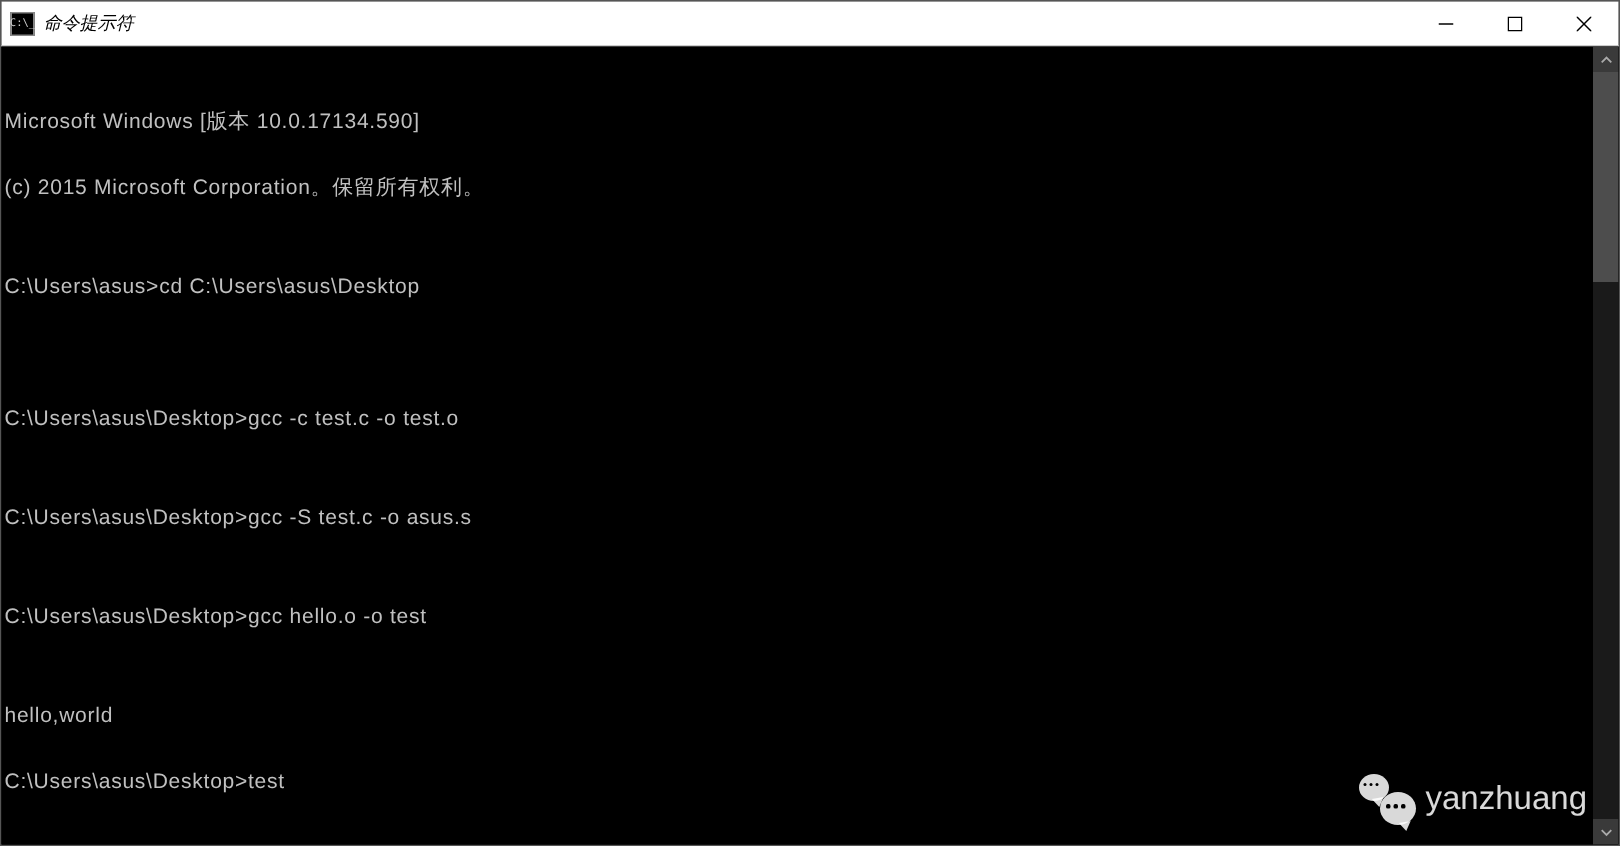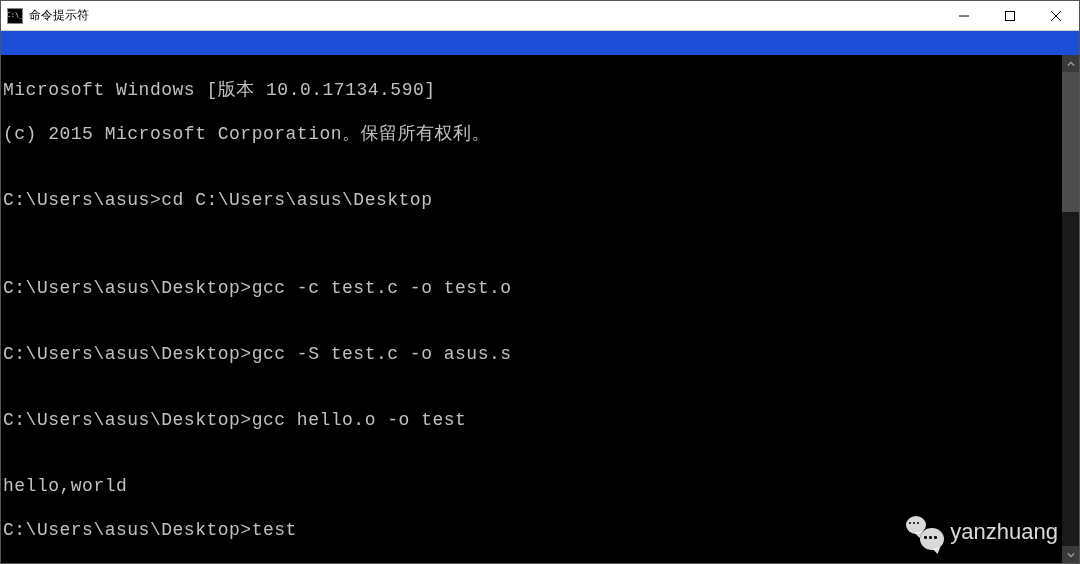--- a/index.html
+++ b/index.html
@@ -10,22 +10,21 @@
       overflow: hidden;
       position: relative;
       background: #f0f0f0;
     }
     .window {
       width: 1080px;
       height: 564px;
       display: flex;
       flex-direction: column;
       border: 1px solid #555;
-      background: #1d4ed8;
-      gap: 24px;
+      background: #000000;
     }
     .titlebar {
       height: 30px;
       background: #ffffff;
       display: flex;
       align-items: center;
       padding-left: 6px;
       border-bottom: 1px solid #ccc;
       flex-shrink: 0;
     }
@@ -43,20 +42,21 @@
     .titlebar .app-icon span{
       color:#ccc;
       font-size:7px;
       font-family: monospace;
       line-height:1;
     }
     .titlebar .title-text {
       font-size: 12px;
       color: #000;
       flex: 0 0 auto;
+      font-style: italic;
     }
     .titlebar .spacer { flex: 1 1 auto; }
     .win-controls {
       display: flex;
       height: 100%;
     }
     .win-btn {
       width: 46px;
       height: 100%;
       display: flex;
@@ -72,24 +72,24 @@
     .client-area {
       flex: 1 1 auto;
       display: flex;
       background: #000;
       overflow: hidden;
     }
     .terminal {
       flex: 1 1 auto;
       background: #000;
       color: #c0c0c0;
-      font-family: Liberation Mono, monospace;
-      font-size: 18px;
+      font-family: Liberation Sans, sans-serif;
+      font-size: 14px;
       line-height: 22px;
-      padding: 2px 0 0 2px;
+      padding: 16px 0 0 2px;
       white-space: pre;
       overflow: hidden;
       letter-spacing: 0.5px;
     }
     .terminal .t-line { white-space: pre; }
     .terminal .prompt-cmd { display:inline; }
     
     .scrollbar {
       width: 17px;
       background: #2b2b2b;

